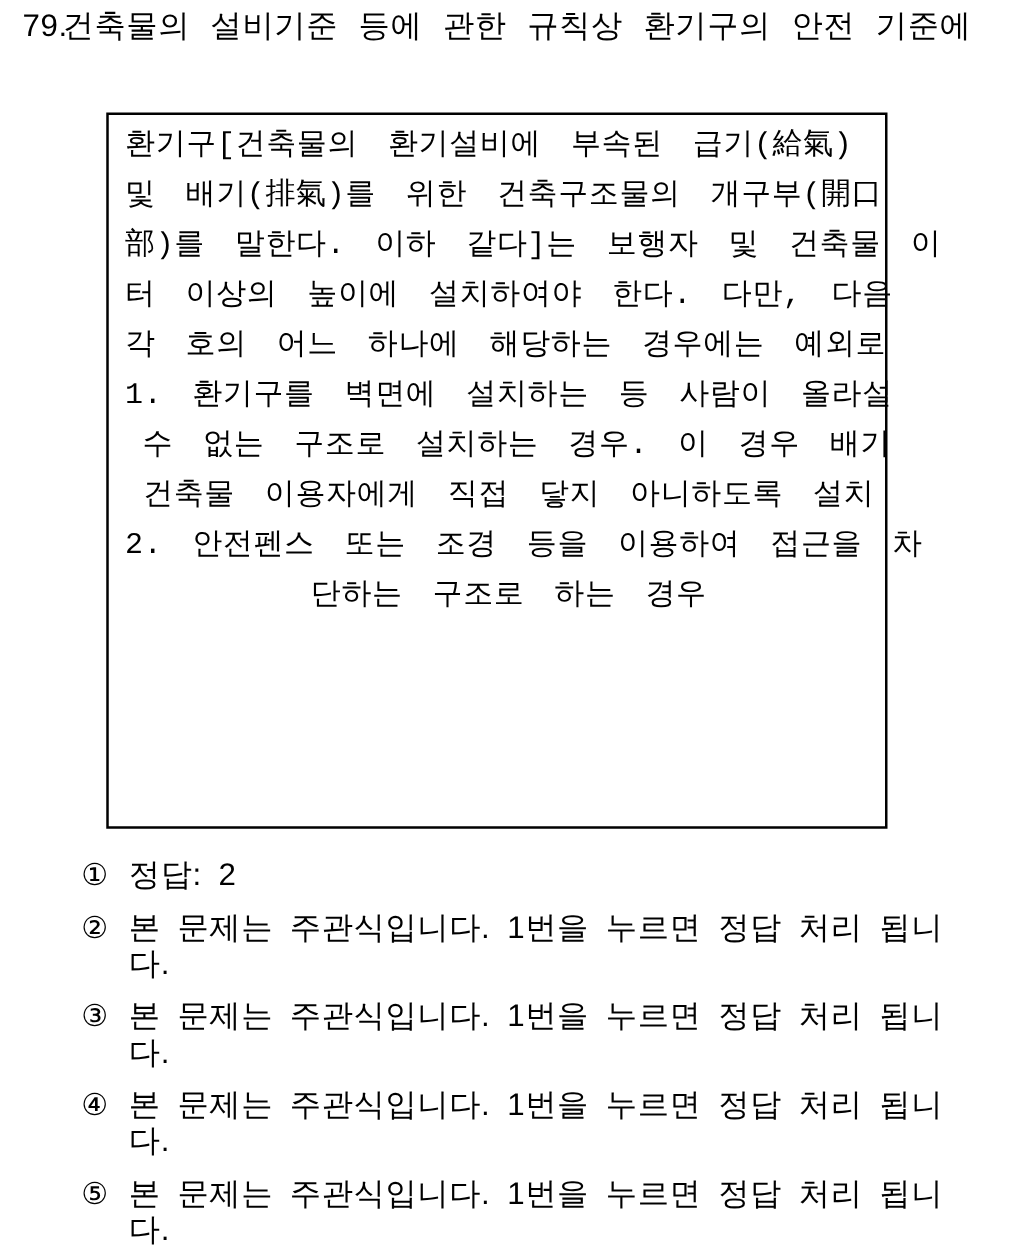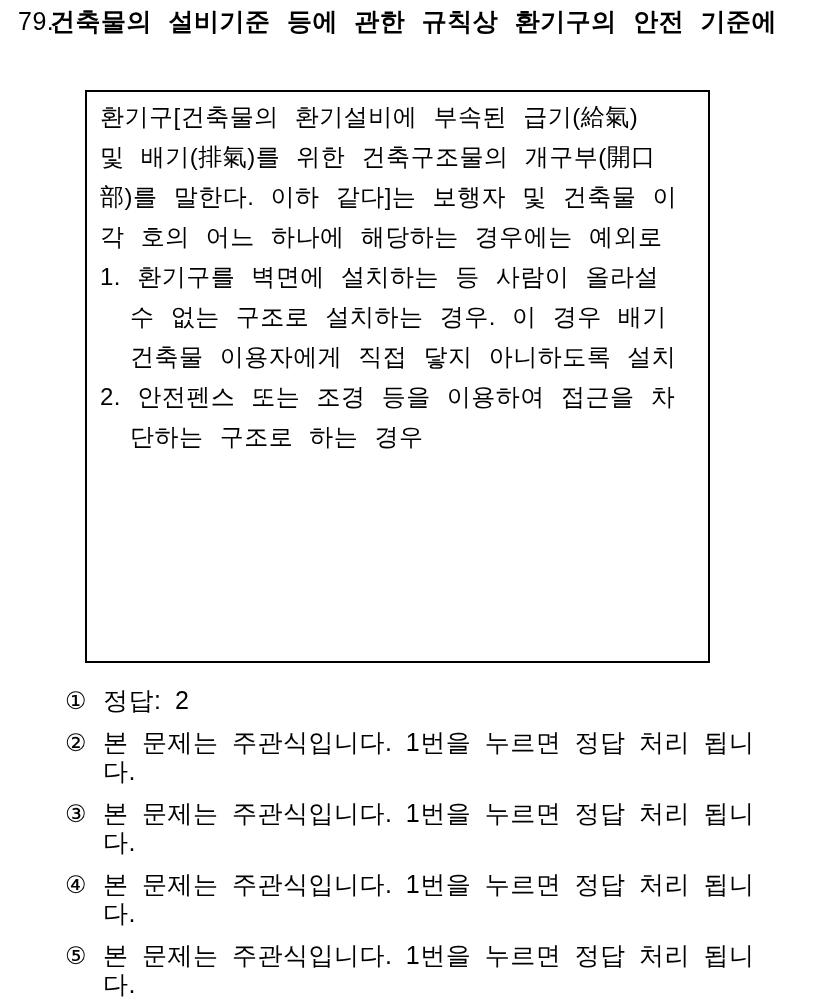--- a/index.html
+++ b/index.html
@@ -30,42 +30,42 @@
     width: 32px;
     flex: 0 0 auto;
     letter-spacing: 0.5px;
   }
   .qlines {
     font-size: 25px;
     line-height: 30px;
     letter-spacing: 0.5px;
     word-spacing: 9px;
   }
-  .qlines .qline { white-space: pre; font-weight: bold; }
+  .qlines .qline { white-space: pre; }
 
   
   .passage-box {
     position: absolute;
     left: 85px;
     top: 90px;
     width: 621px;
     height: 569px;
     border: 2px solid #000000;
     box-sizing: content-box;
     padding: 0;
   }
   .passage-lines {
     padding: 5px 8px 0 13px;
     font-size: 24px;
     line-height: 40px;
     letter-spacing: 0.5px;
     word-spacing: 9px;
   }
-  .passage-lines .pline { white-space: pre; }
-  .passage-lines .pline.ind { margin-left: 30px; }
+  .passage-lines .pline { white-space: pre; font-family: Liberation Mono, monospace; }
+  .passage-lines .pline.ind { margin-left: 14px; text-align: center; }
 
   
   .options {
     position: absolute;
     left: 65px;
     top: 686px;
     width: 745px;
   }
   .opt {
     display: flex;
@@ -95,20 +95,21 @@
     <div class="qlines">
         <div class="qline">건축물의 설비기준 등에 관한 규칙상 환기구의 안전 기준에</div>
       </div>
   </div>
 
   <div class="passage-box">
     <div class="passage-lines">
         <div class="pline">환기구[건축물의 환기설비에 부속된 급기(給氣)</div>
         <div class="pline">및 배기(排氣)를 위한 건축구조물의 개구부(開口</div>
         <div class="pline">部)를 말한다. 이하 같다]는 보행자 및 건축물 이</div>
+        <div class="pline">터 이상의 높이에 설치하여야 한다. 다만, 다음</div>
         <div class="pline">각 호의 어느 하나에 해당하는 경우에는 예외로</div>
         <div class="pline">1. 환기구를 벽면에 설치하는 등 사람이 올라설</div>
         <div class="pline ind">수 없는 구조로 설치하는 경우. 이 경우 배기</div>
         <div class="pline ind">건축물 이용자에게 직접 닿지 아니하도록 설치</div>
         <div class="pline">2. 안전펜스 또는 조경 등을 이용하여 접근을 차</div>
         <div class="pline ind">단하는 구조로 하는 경우</div>
       </div>
   </div>
 
   <div class="options">

